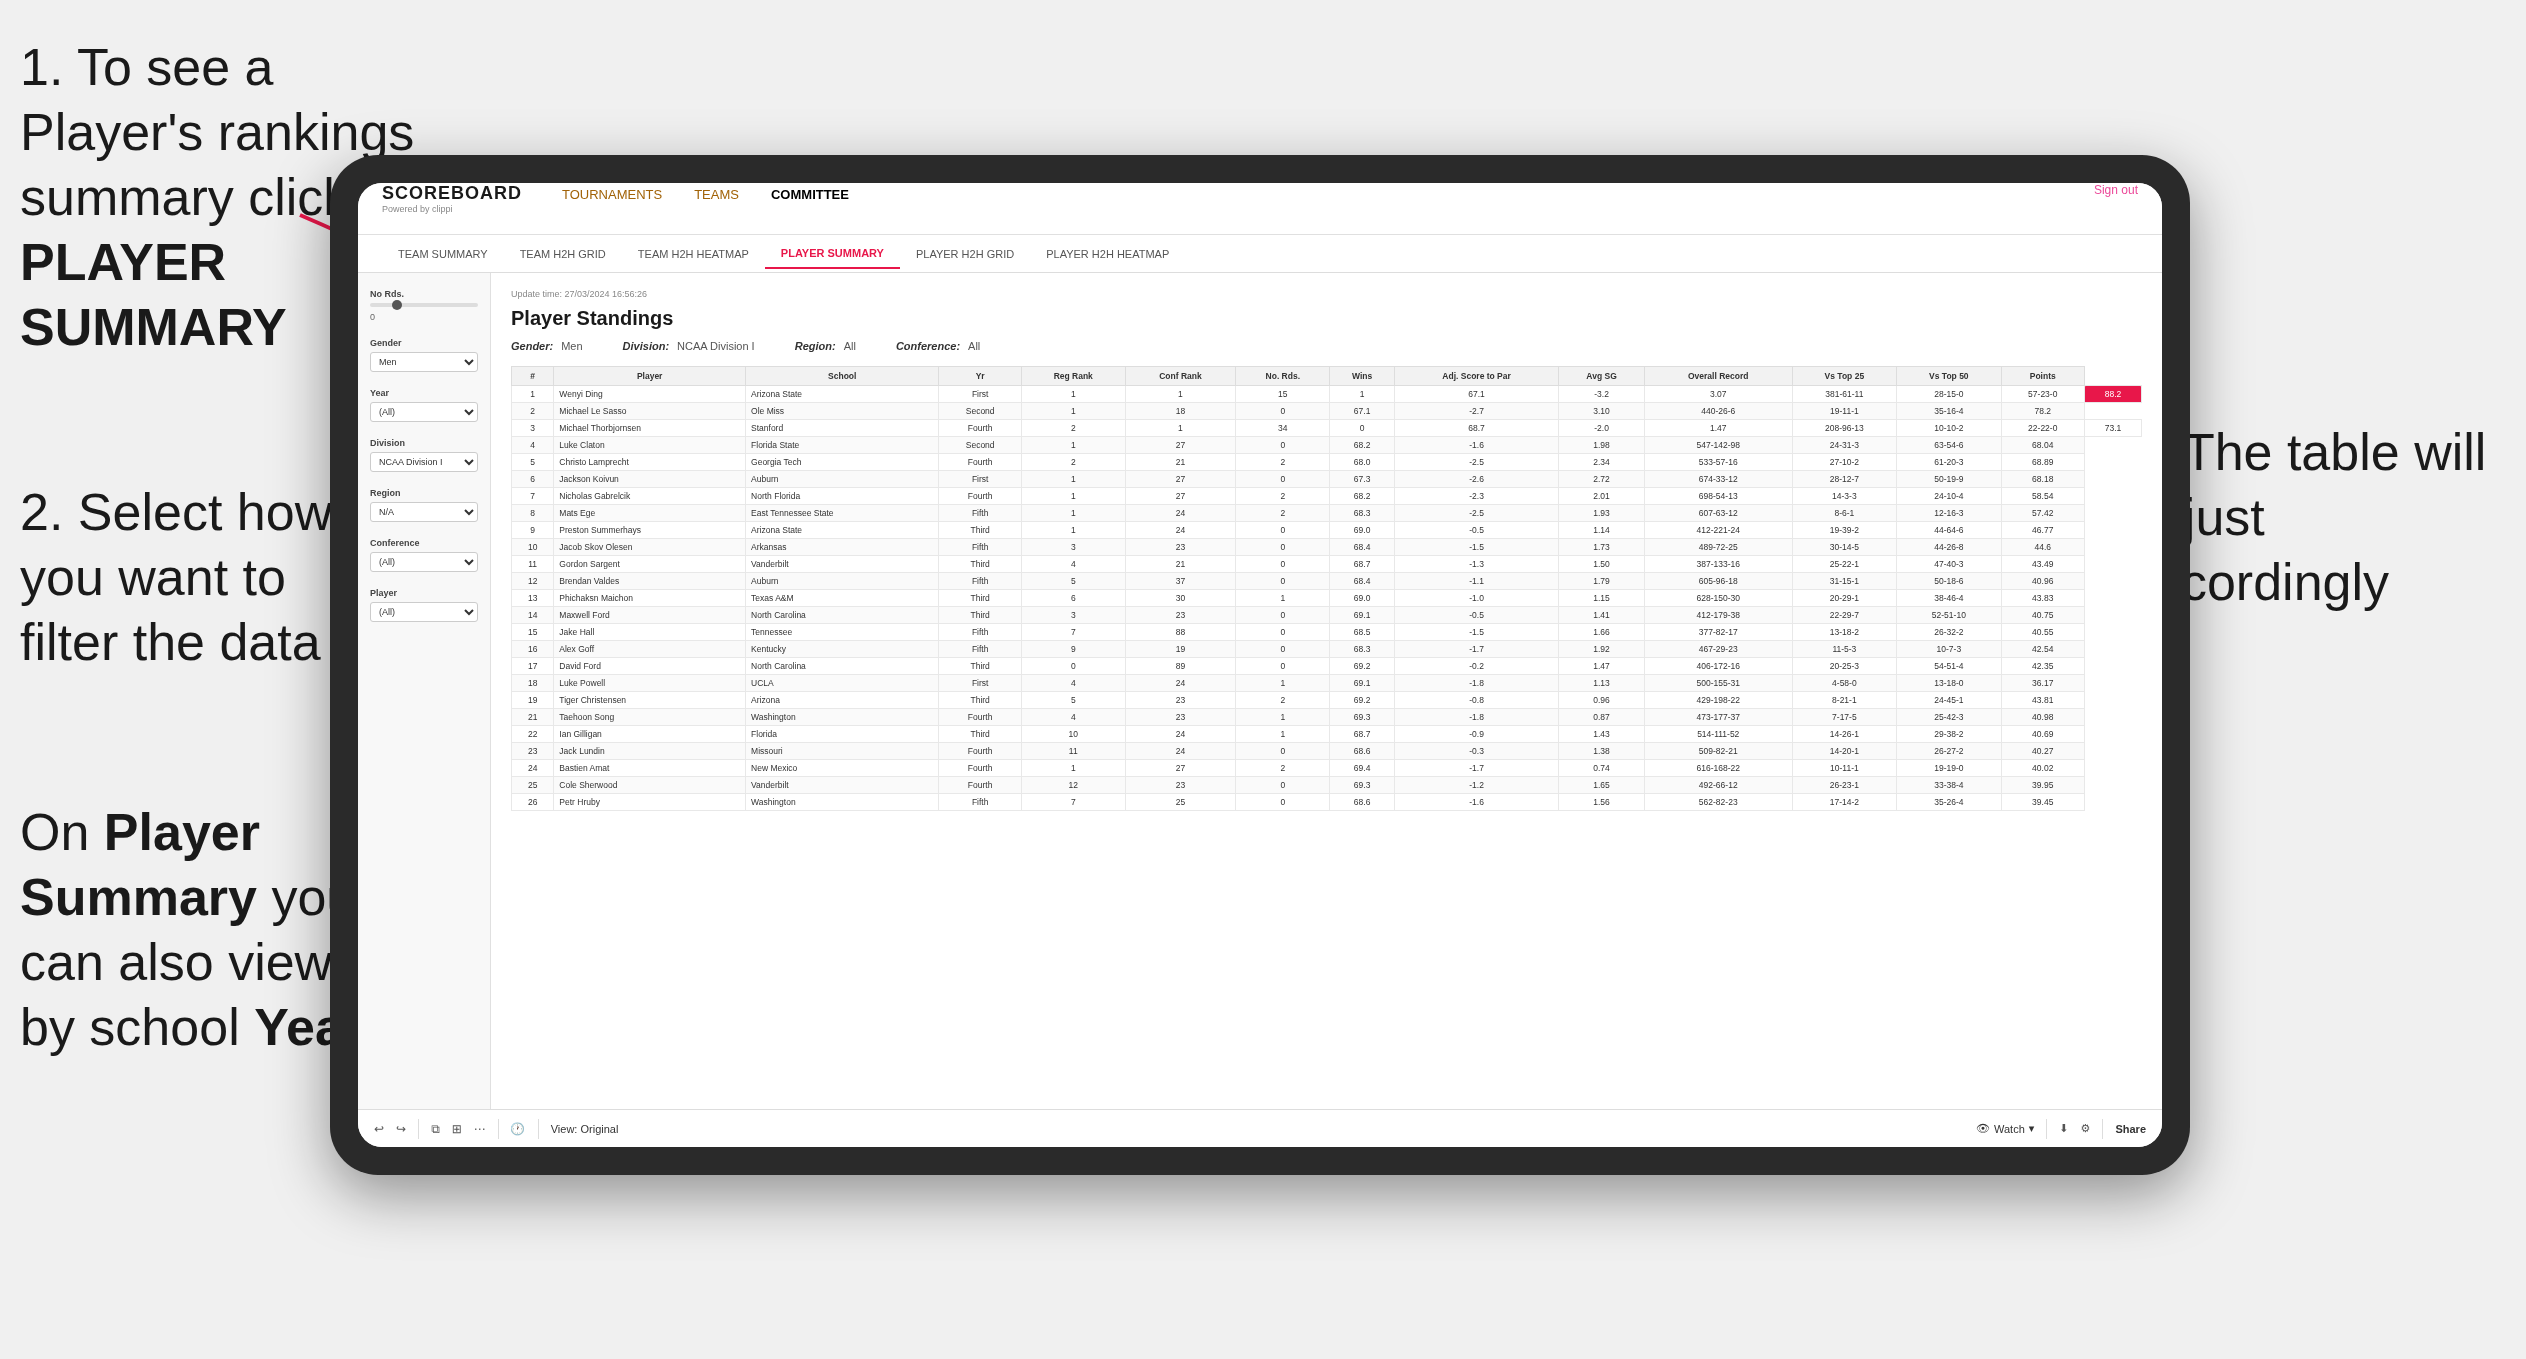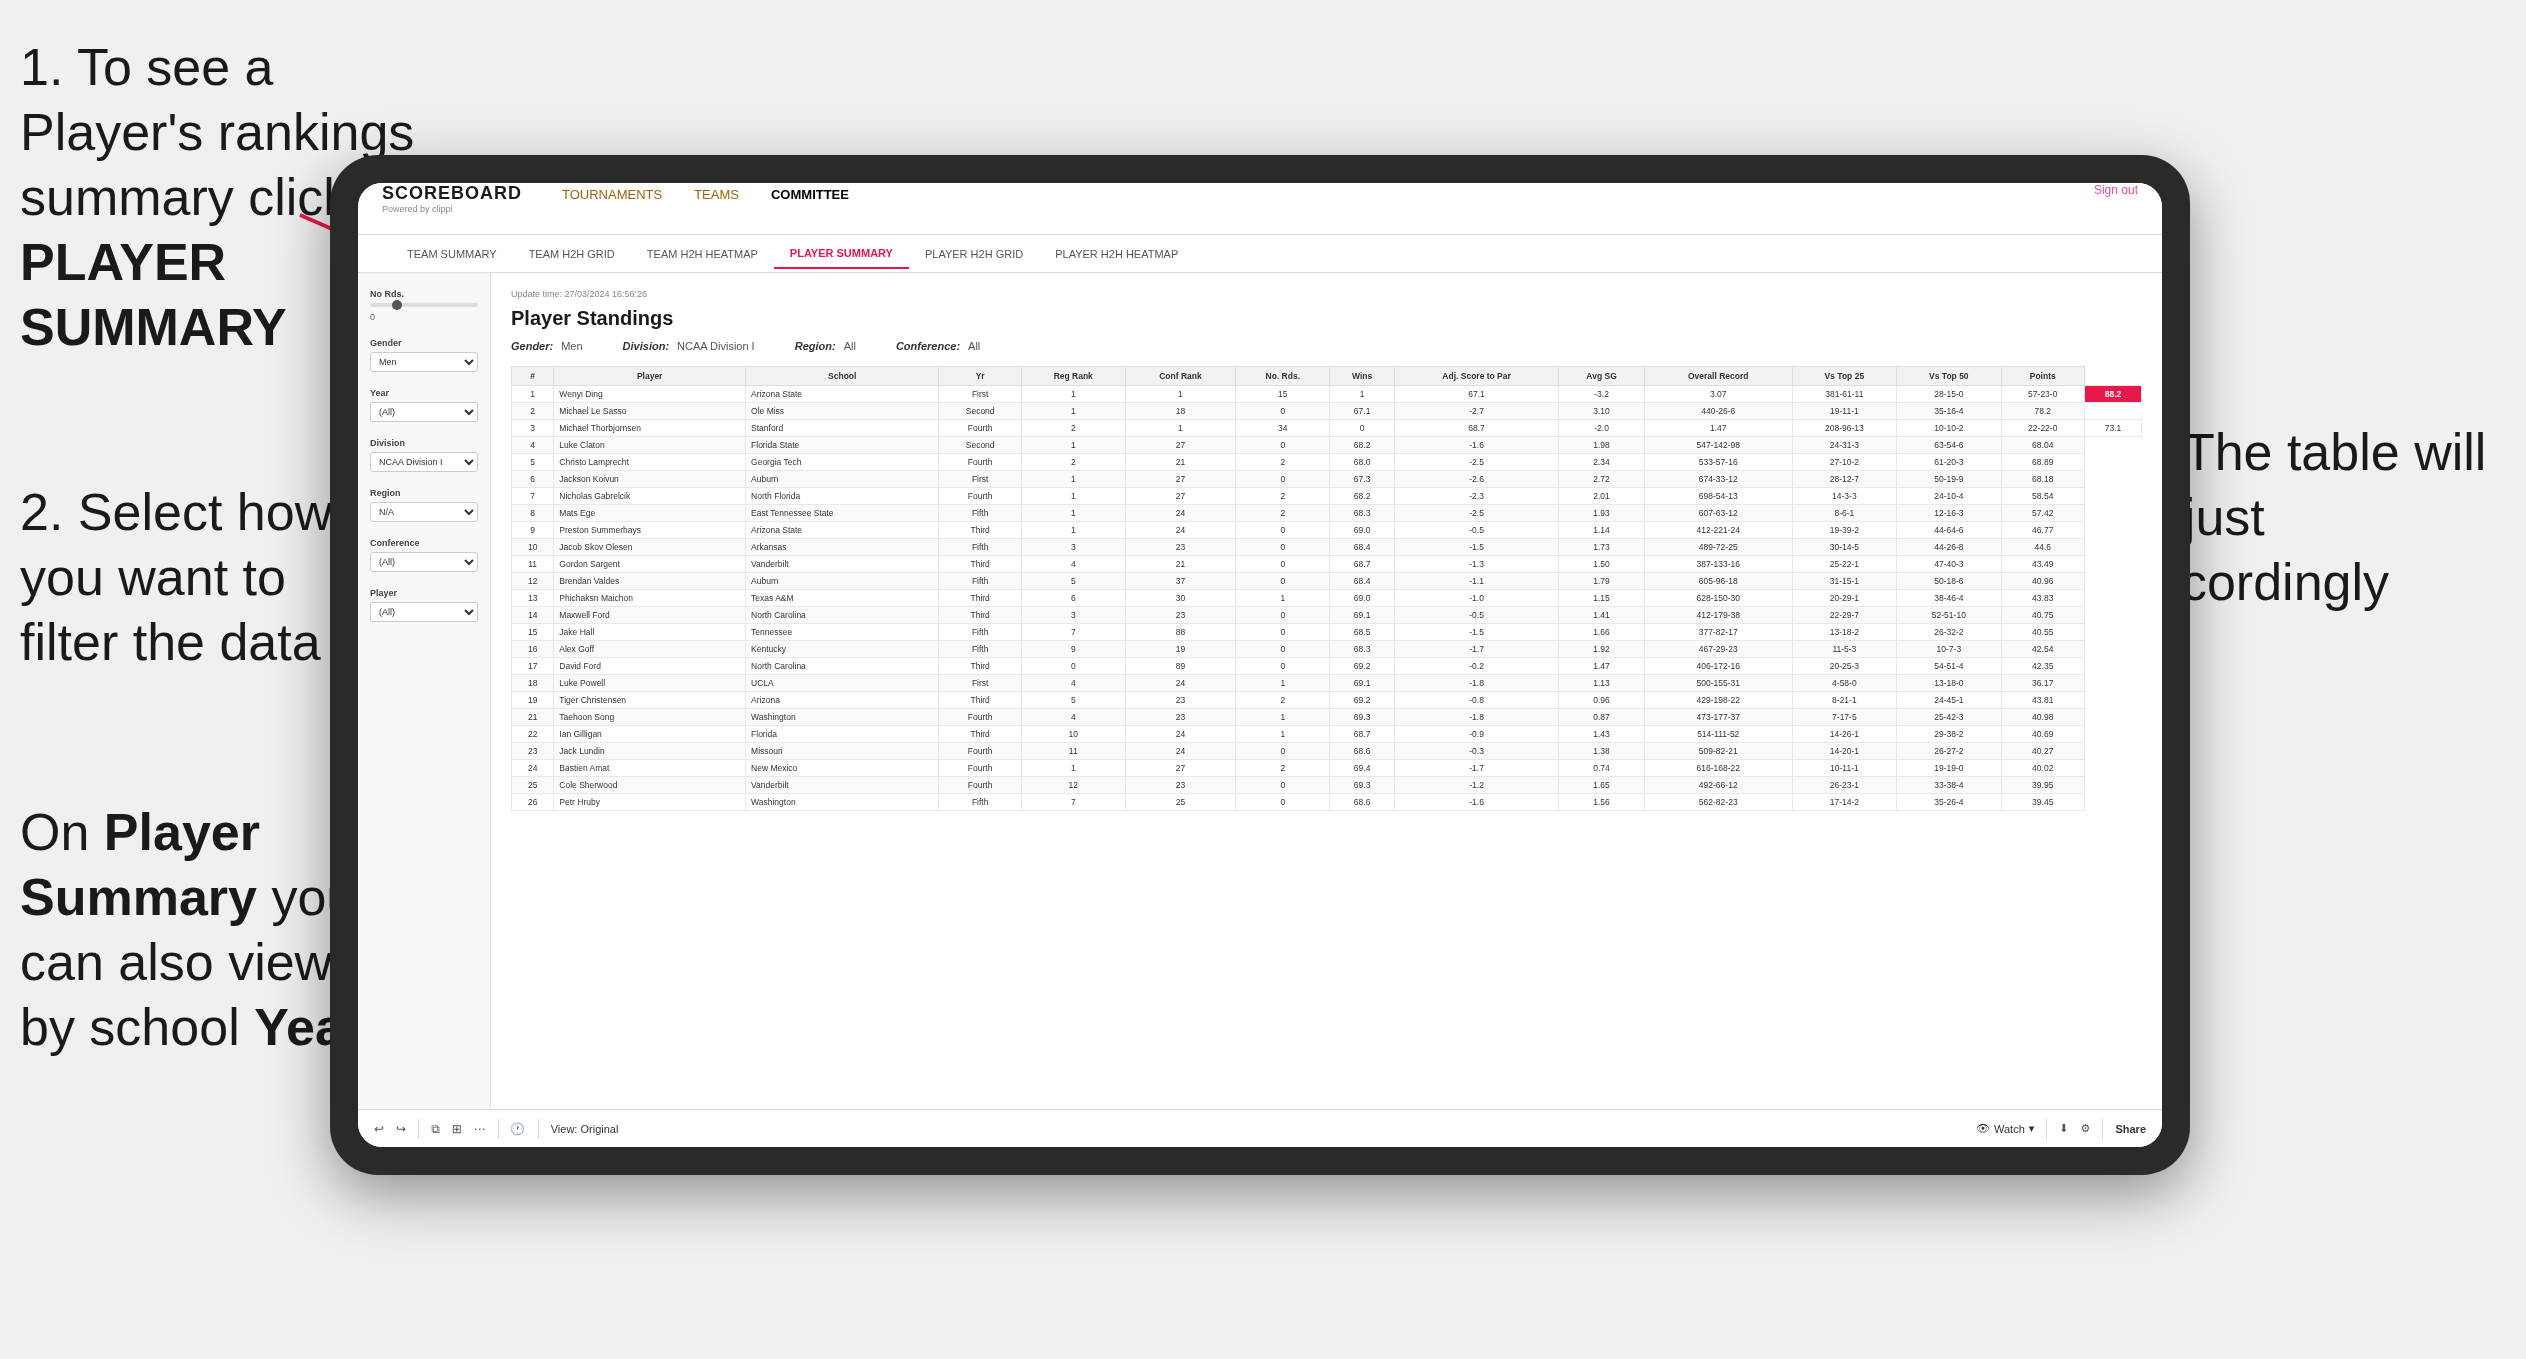--- a/index.html
+++ b/index.html
@@ -120,21 +120,21 @@
       align-items: center;
       gap: 12px;
       font-size: 12px;
       color: #ec4899;
     }
 
     
     .sub-nav {
       display: flex;
       gap: 0;
-      padding: 0 33px;
+      padding: 0 24px;
       background: #fff;
       border-bottom: 1px solid #ddd;
       flex-shrink: 0;
       height: 38px;
       align-items: center;
     }
     .sub-nav-item {
       font-size: 11px;
       color: #555;
       cursor: pointer;
@@ -260,21 +260,21 @@
       color: #333;
       white-space: nowrap;
       font-size: 8.5px;
     }
     .data-table tr:nth-child(even) td { background: #fafafa; }
     .data-table td.player-name { text-align: left; }
     .data-table td.school-name { text-align: left; }
     .highlight-cell {
       background: #e8174a !important;
       color: #fff !important;
-      font-weight: 700;
+      font-weight: 400;
       border-radius: 2px;
     }
 
     
     .bottom-toolbar {
       height: 38px;
       background: #fff;
       border-top: 1px solid #ddd;
       display: flex;
       align-items: center;

